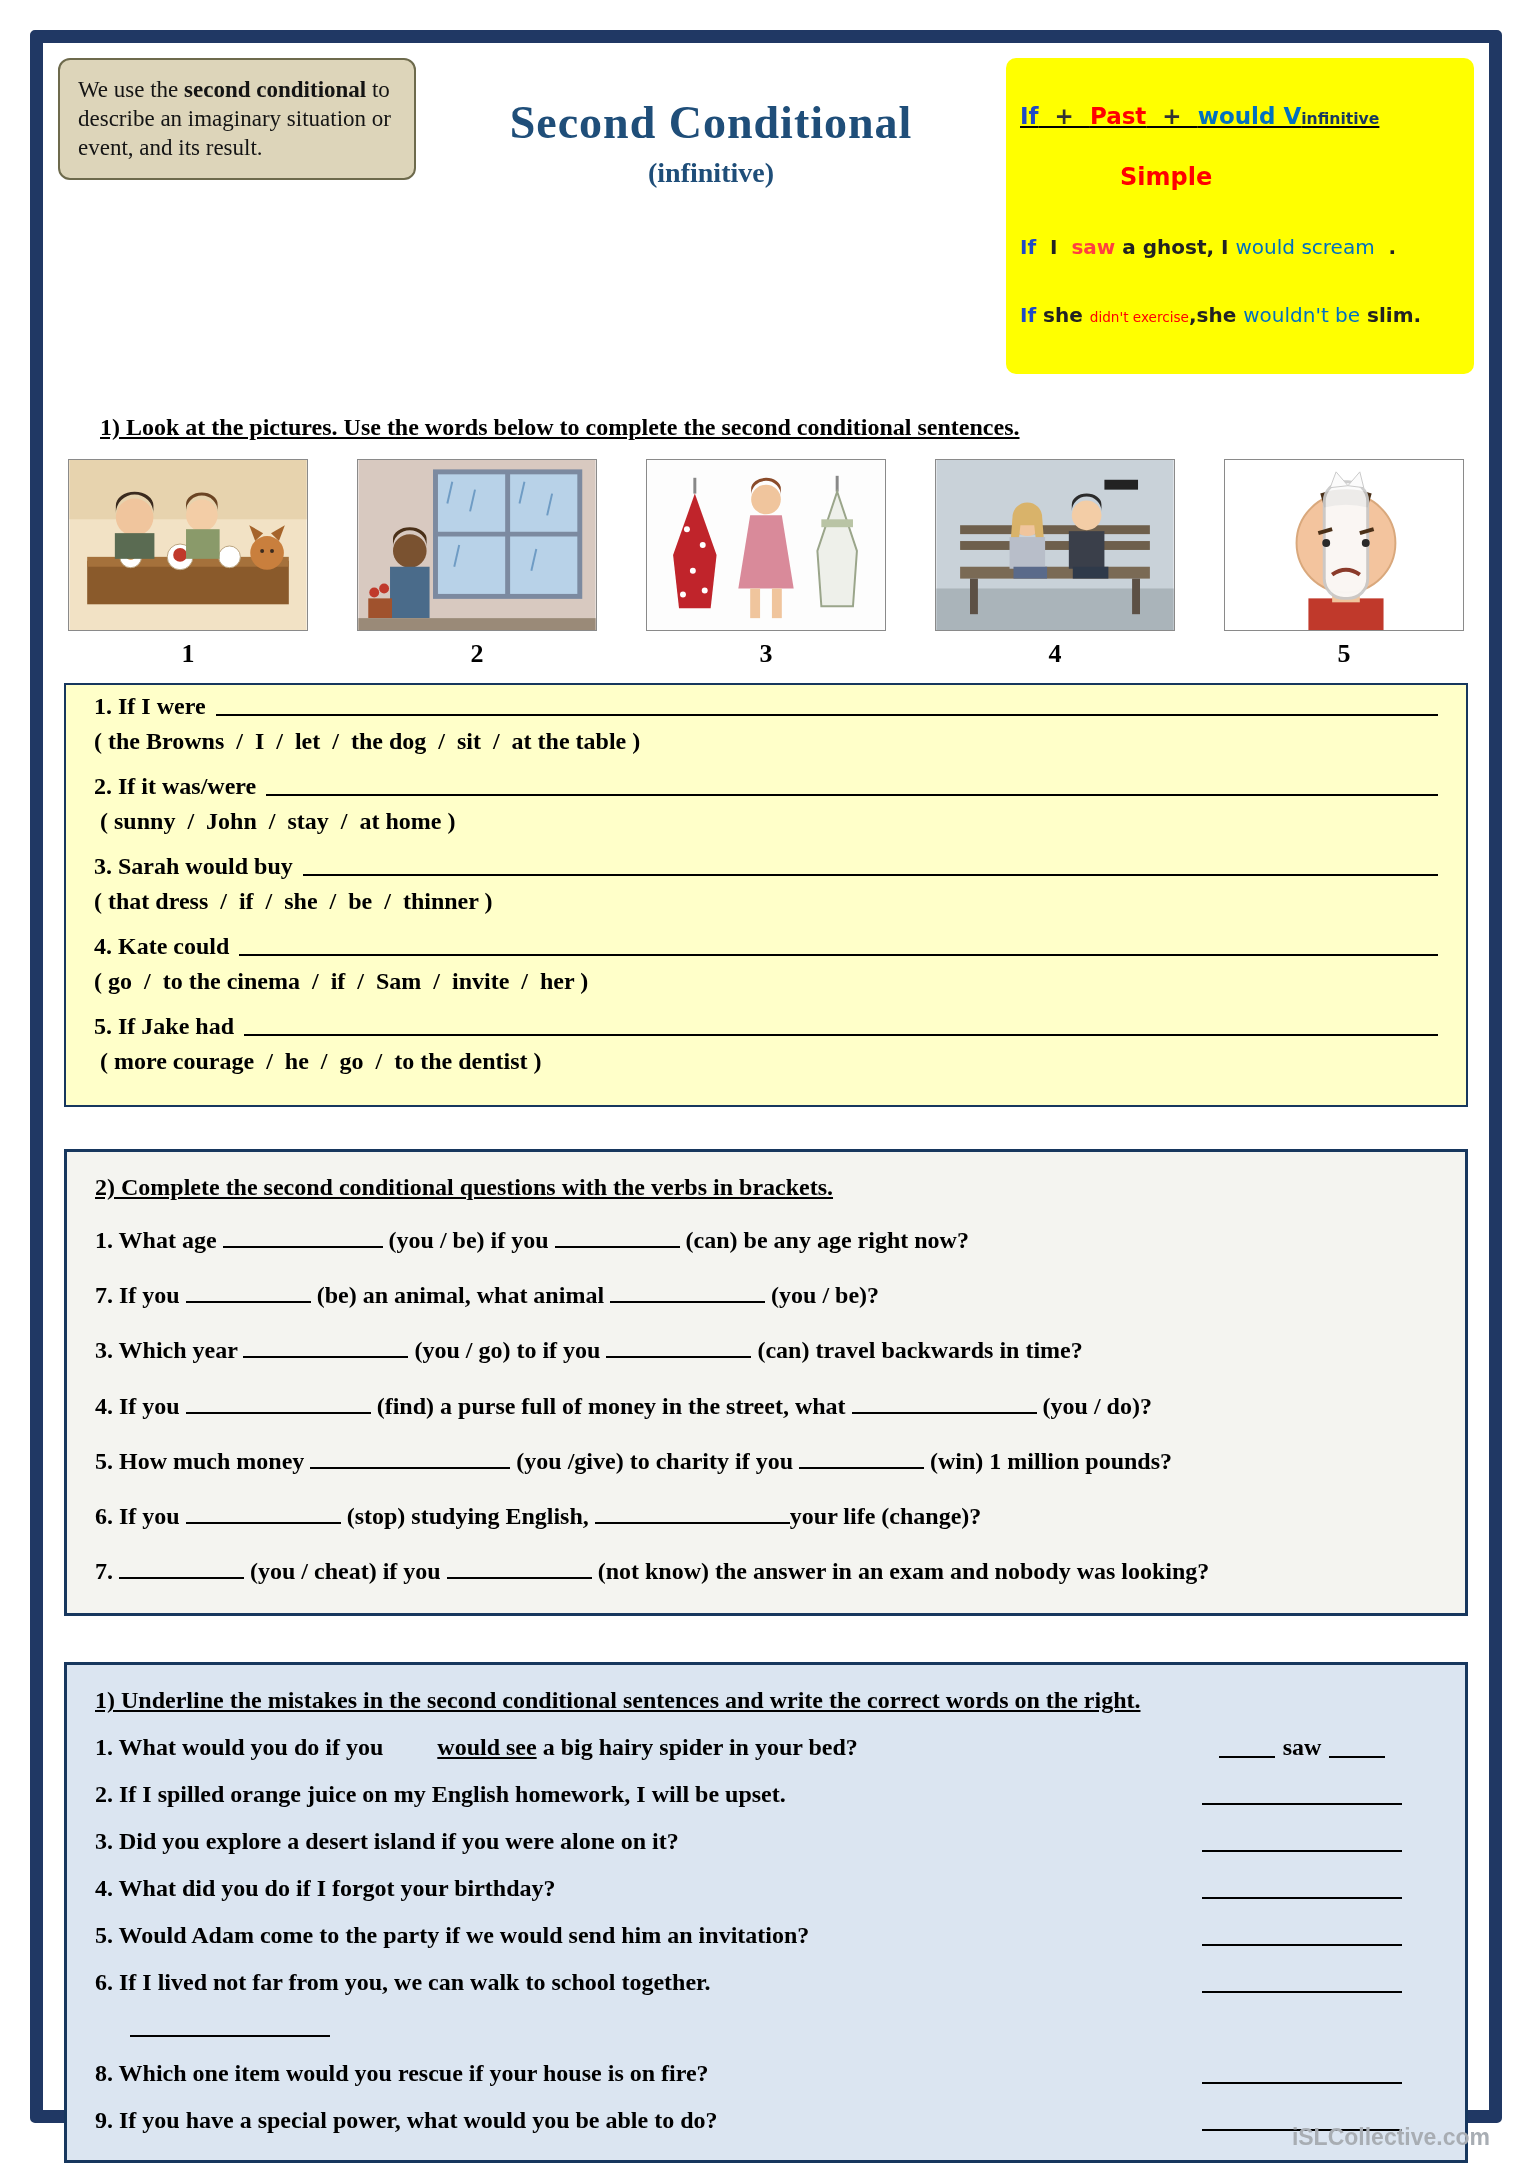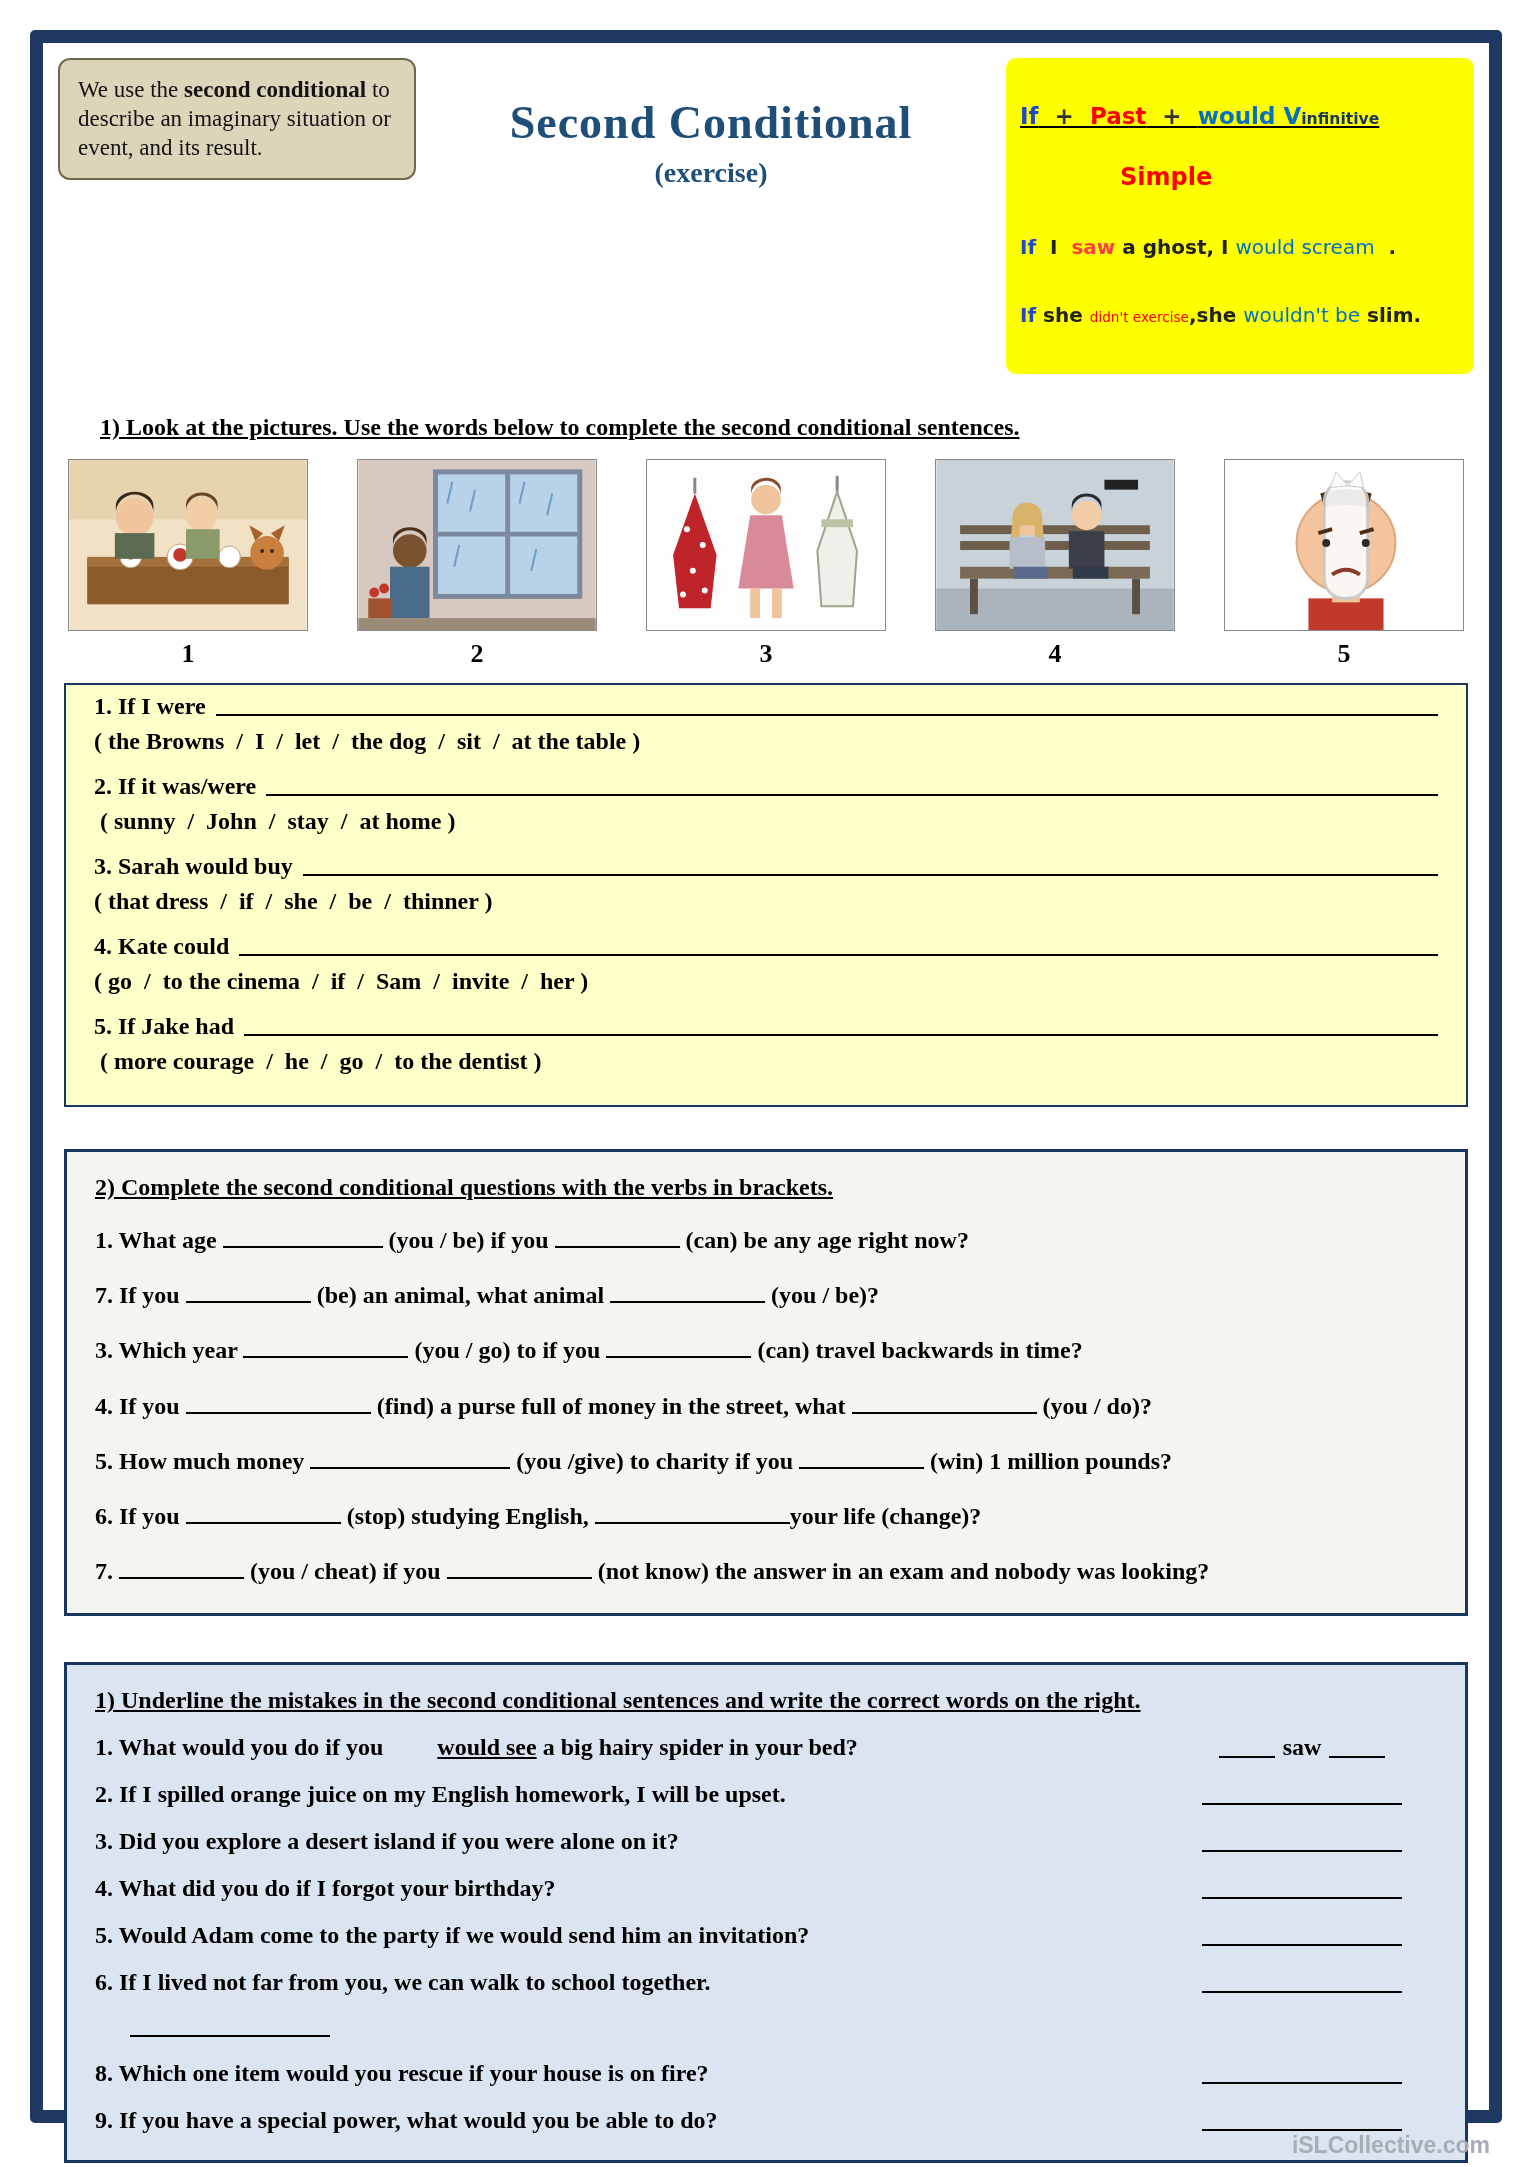--- a/index.html
+++ b/index.html
@@ -67,37 +67,37 @@
     margin:46px 6px 0; border:3px solid #17375e; background:#dbe5f1;
     padding:22px 28px 26px; font-size:24px; font-weight:bold;
   }
   .m-row { display:flex; align-items:flex-end; margin-top:20px; }
   .m-q { flex:1; padding-right:14px; white-space:pre-wrap; }
   .m-a { width:270px; display:flex; align-items:flex-end; justify-content:center; }
   .m-a .blank { margin-bottom:3px; }
   .answer-word { margin:0 8px; font-weight:bold; }
 
   .watermark {
-    position:absolute; right:42px; bottom:8px; color:#a8adb3;
+    position:absolute; right:42px; bottom:16px; color:#a8adb3;
     font-family:"Liberation Sans", sans-serif; font-size:23px; font-weight:bold;
   }
 </style>
 </head>
 <body>
 
 <div class="frame"></div>
 
 <div class="content">
 
   <div class="header-row">
     <div class="intro-box"><span>We use the </span><span style="font-weight: bold;">second conditional</span><span> to describe an imaginary situation or event, and its result.</span></div>
 
     <div class="title-block">
       <div class="title-main">Second Conditional</div>
-      <div class="title-sub">(exercise)</div>
+      <div class="title-sub">(infinitive)</div>
     </div>
 
     <div class="formula-box">
       <div class="formula-line1"><span style="color: rgb(31, 73, 199); font-weight: bold;">If</span><span style="color: rgb(51, 51, 51); font-weight: bold;">  +  </span><span style="color: rgb(255, 0, 0); font-weight: bold;">Past</span><span style="color: rgb(51, 51, 51); font-weight: bold;">  +  </span><span style="color: rgb(0, 112, 192); font-weight: bold;">would V</span><span class="small" style="color: rgb(23, 55, 94); font-weight: bold;">infinitive</span></div>
       <div class="formula-line2"><span style="color: rgb(255, 0, 0); font-weight: bold;">Simple</span></div>
       <div class="formula-line3"><span style="color: rgb(31, 73, 199); font-weight: bold;">If</span><span style="color: rgb(34, 34, 34); font-weight: bold;">  I  </span><span style="color: rgb(255, 64, 64); font-weight: bold;">saw</span><span style="color: rgb(34, 34, 34); font-weight: bold;"> a ghost,</span><span style="color: rgb(34, 34, 34); font-weight: bold;"> I </span><span style="color: rgb(0, 112, 192);">would scream</span><span style="color: rgb(34, 34, 34); font-weight: bold;">  .</span></div>
       <div class="formula-line4"><span style="color: rgb(31, 73, 199); font-weight: bold;">If</span><span style="color: rgb(34, 34, 34); font-weight: bold;"> she </span><span class="small" style="color: rgb(255, 0, 0);">didn't exercise</span><span style="color: rgb(34, 34, 34); font-weight: bold;">,she </span><span style="color: rgb(0, 112, 192);">wouldn't be</span><span style="color: rgb(34, 34, 34); font-weight: bold;"> slim.</span></div>
     </div>
   </div>
 

